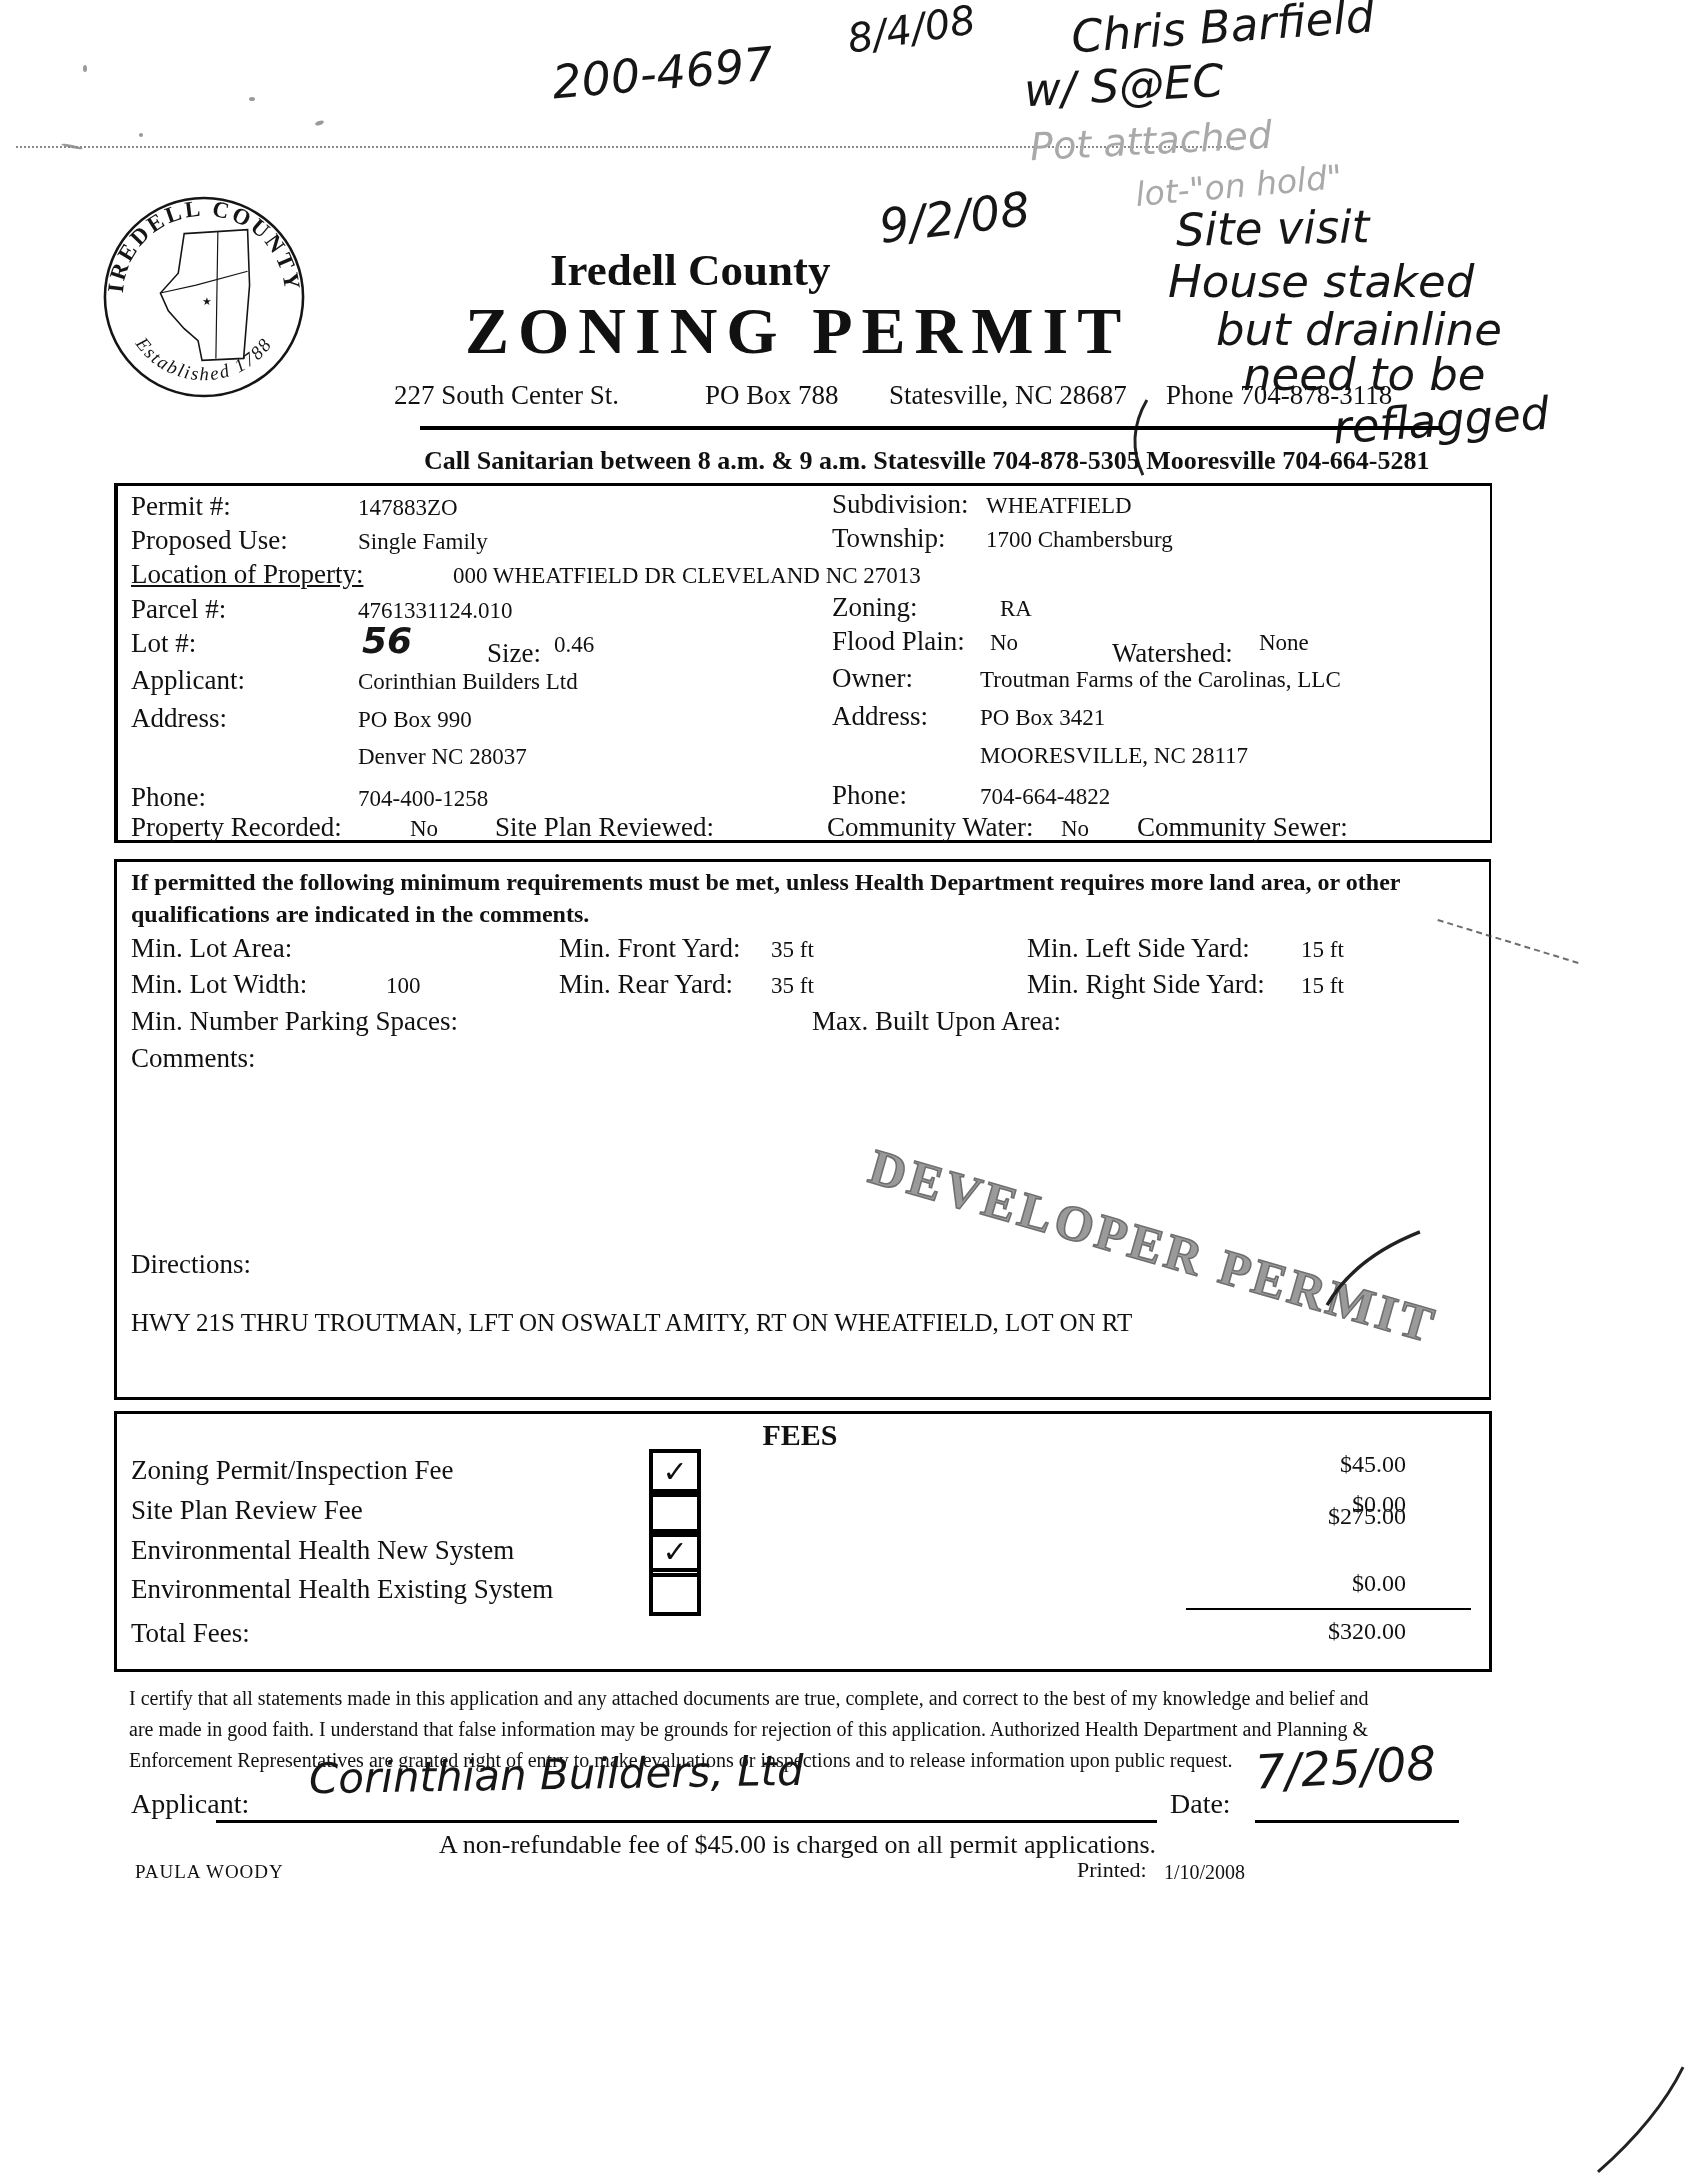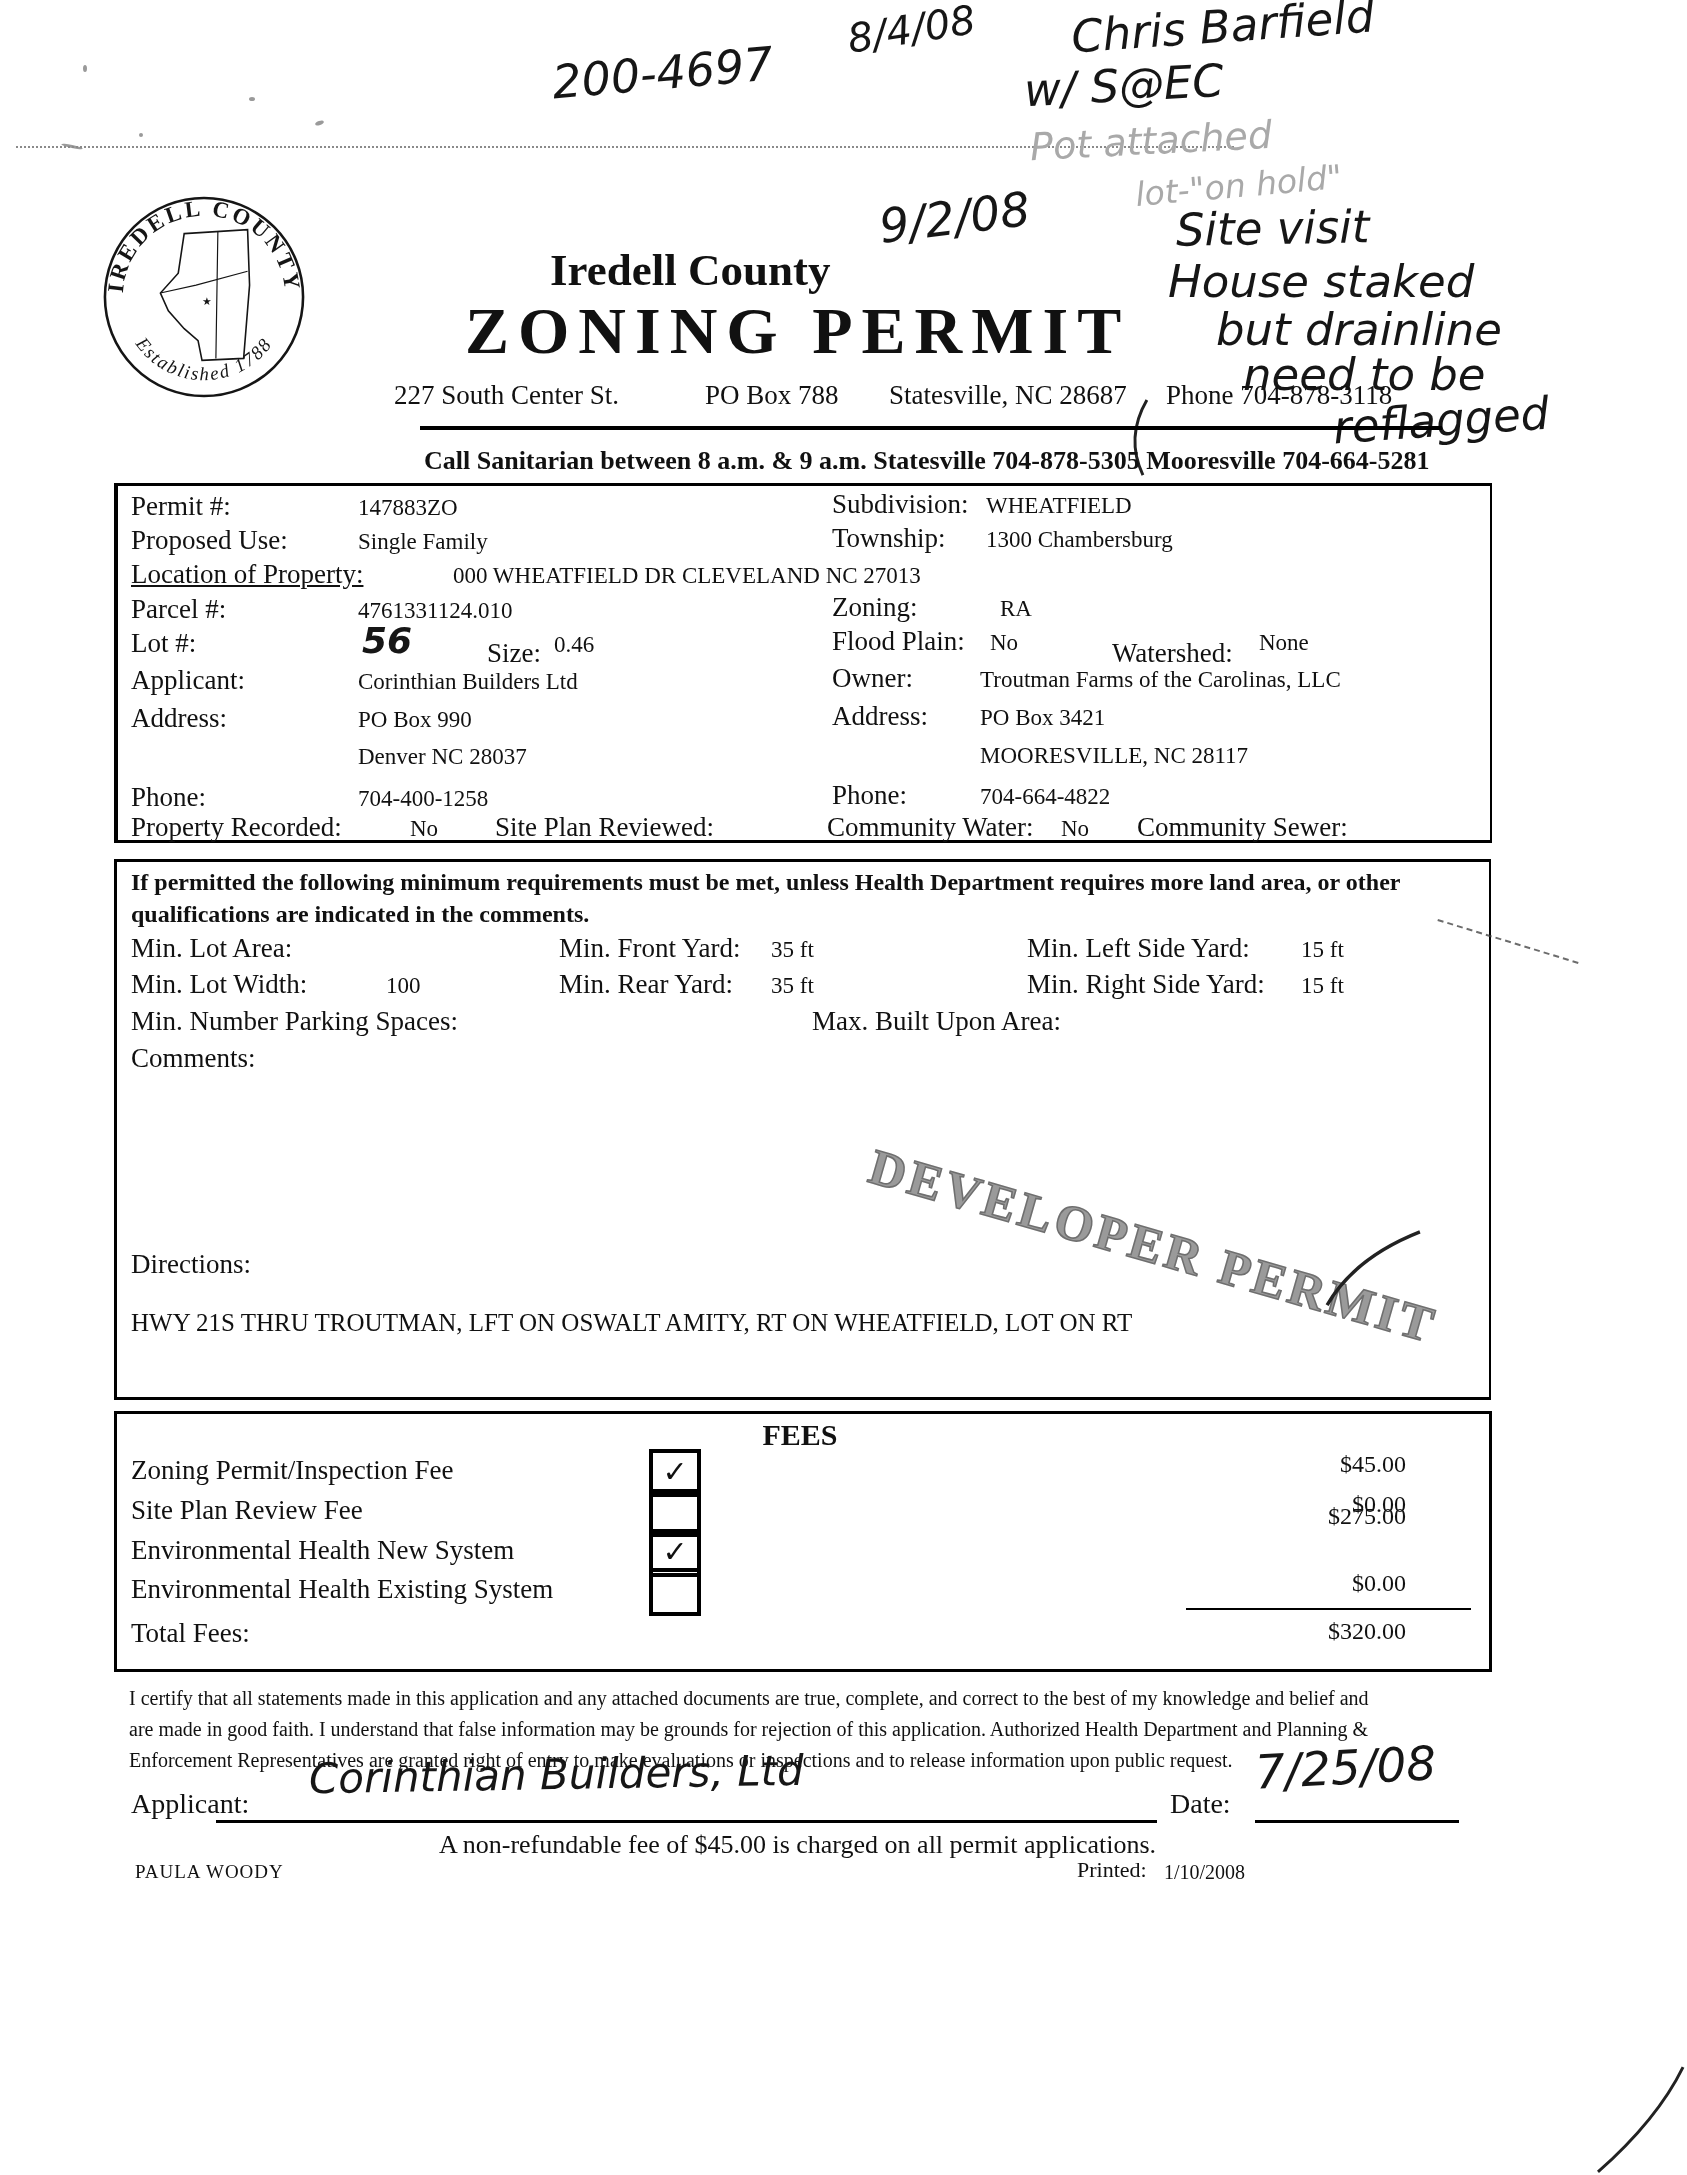--- a/index.html
+++ b/index.html
@@ -81,21 +81,21 @@
 
   <div class="box" style="left:114px;top:483px;width:1372px;height:354px;border-width:3px 2px 3px 4px;"></div>
   <div class="abs lbl" style="left:131px;top:491px;">Permit #:</div>
   <div class="abs val" style="left:358px;top:495px;">147883ZO</div>
   <div class="abs lbl" style="left:832px;top:489px;">Subdivision:</div>
   <div class="abs val" style="left:986px;top:493px;">WHEATFIELD</div>
 
   <div class="abs lbl" style="left:131px;top:525px;">Proposed Use:</div>
   <div class="abs val" style="left:358px;top:529px;">Single Family</div>
   <div class="abs lbl" style="left:832px;top:523px;">Township:</div>
-  <div class="abs val" style="left:986px;top:527px;">1300 Chambersburg</div>
+  <div class="abs val" style="left:986px;top:527px;">1700 Chambersburg</div>
 
   <div class="abs lbl" style="left:131px;top:559px;text-decoration:underline;">Location of Property:</div>
   <div class="abs val" style="left:453px;top:563px;">000 WHEATFIELD DR CLEVELAND NC 27013</div>
 
   <div class="abs lbl" style="left:131px;top:594px;">Parcel #:</div>
   <div class="abs val" style="left:358px;top:598px;">4761331124.010</div>
   <div class="abs lbl" style="left:832px;top:592px;">Zoning:</div>
   <div class="abs val" style="left:1000px;top:596px;">RA</div>
 
   <div class="abs lbl" style="left:131px;top:628px;">Lot #:</div>

